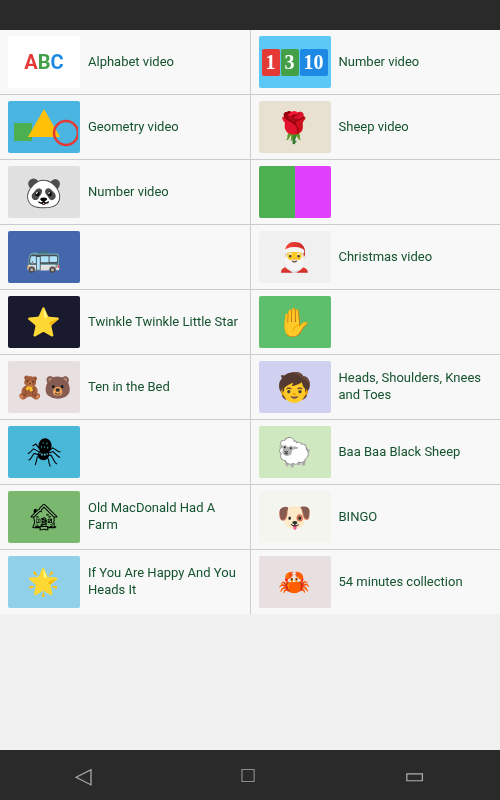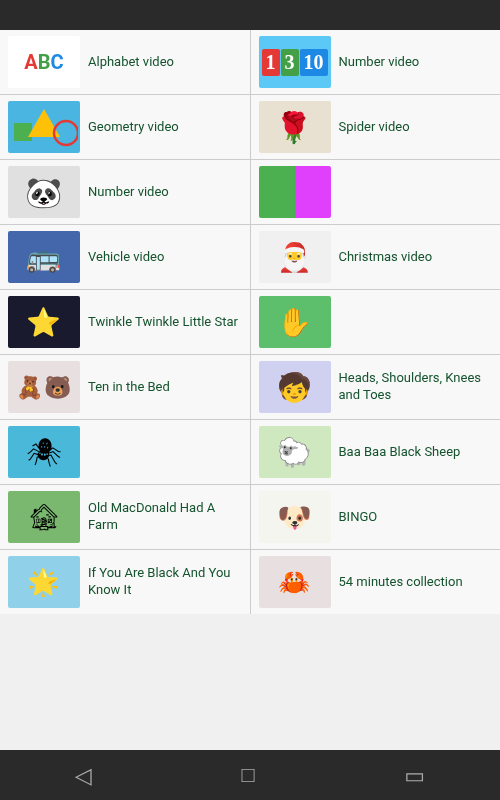--- a/index.html
+++ b/index.html
@@ -128,35 +128,34 @@
           <rect x="4" y="20" width="18" height="18" fill="#4caf50"></rect>
           <polygon points="34,6 50,34 18,34" fill="#ffc107"></polygon>
           <circle cx="56" cy="30" r="12" fill="none" stroke="#e53935" stroke-width="2.5"></circle>
         </svg>
       </div>
       <span class="item-label">Geometry video</span>
     </div>
 
     <div class="item">
       <div class="thumb thumb-flower" style="font-size:30px;">🌹</div>
-      <span class="item-label">Spider video</span>
+      <span class="item-label">Sheep video</span>
     </div>
 
     <div class="item">
       <div class="thumb thumb-animal" style="font-size:30px;">🐼</div>
       <span class="item-label">Number video</span>
     </div>
 
     <div class="item">
       <div class="thumb" style="background:linear-gradient(to right,#4caf50 50%,#e040fb 50%);"></div>
     </div>
 
     <div class="item">
       <div class="thumb thumb-vehicle" style="font-size:28px;">🚌</div>
-      <span class="item-label">Vehicle video</span>
     </div>
 
     <div class="item">
       <div class="thumb thumb-christmas" style="font-size:28px;">🎅</div>
       <span class="item-label">Christmas video</span>
     </div>
 
     <div class="item">
       <div class="thumb thumb-twinkle" style="font-size:28px;">⭐</div>
       <span class="item-label">Twinkle Twinkle Little Star</span>
@@ -190,21 +189,21 @@
       <span class="item-label">Old MacDonald Had A Farm</span>
     </div>
 
     <div class="item">
       <div class="thumb thumb-bingo" style="font-size:28px;">🐶</div>
       <span class="item-label">BINGO</span>
     </div>
 
     <div class="item">
       <div class="thumb thumb-happy" style="font-size:26px;">🌟</div>
-      <span class="item-label">If You Are Black And You Know It</span>
+      <span class="item-label">If You Are Happy And You Heads It</span>
     </div>
 
     <div class="item">
       <div class="thumb thumb-54min" style="font-size:26px;">🦀</div>
       <span class="item-label">54 minutes collection</span>
     </div>
 
   </div>
 </div>
 

